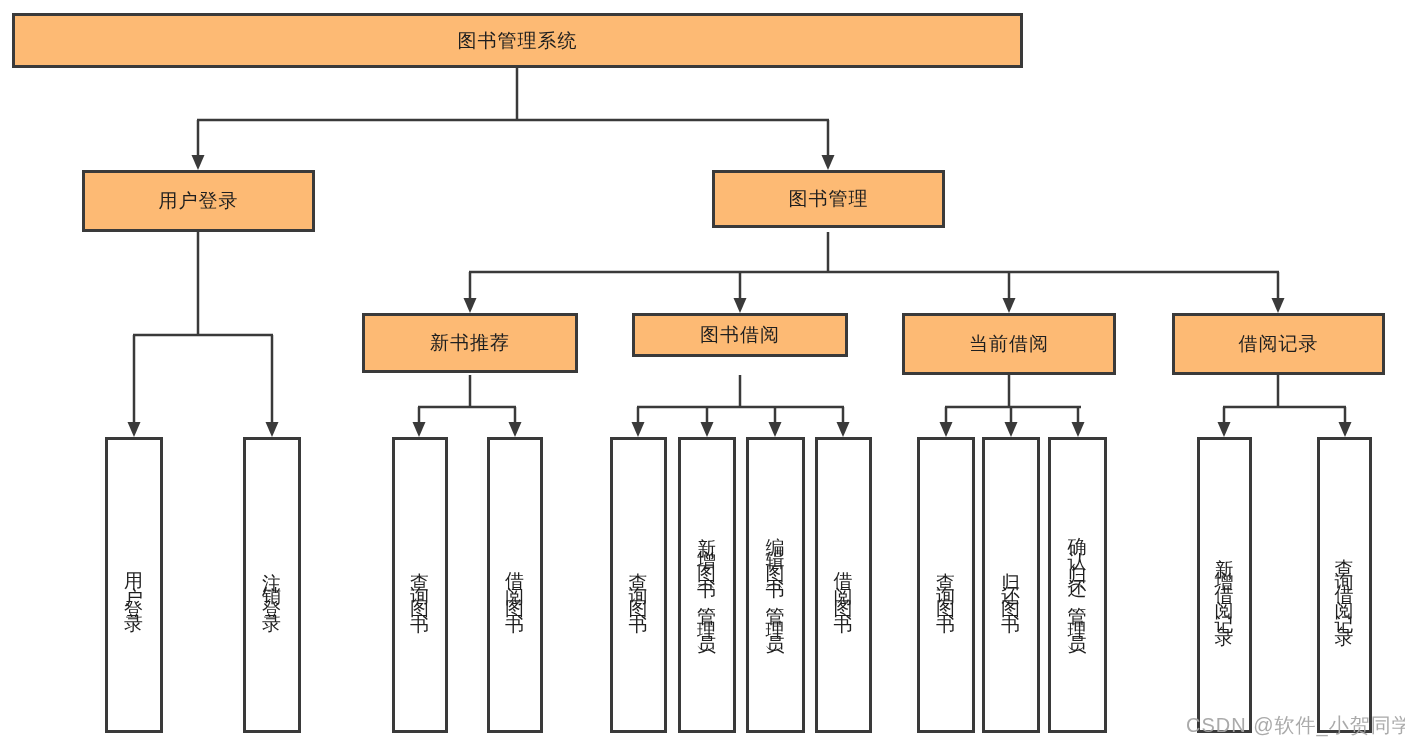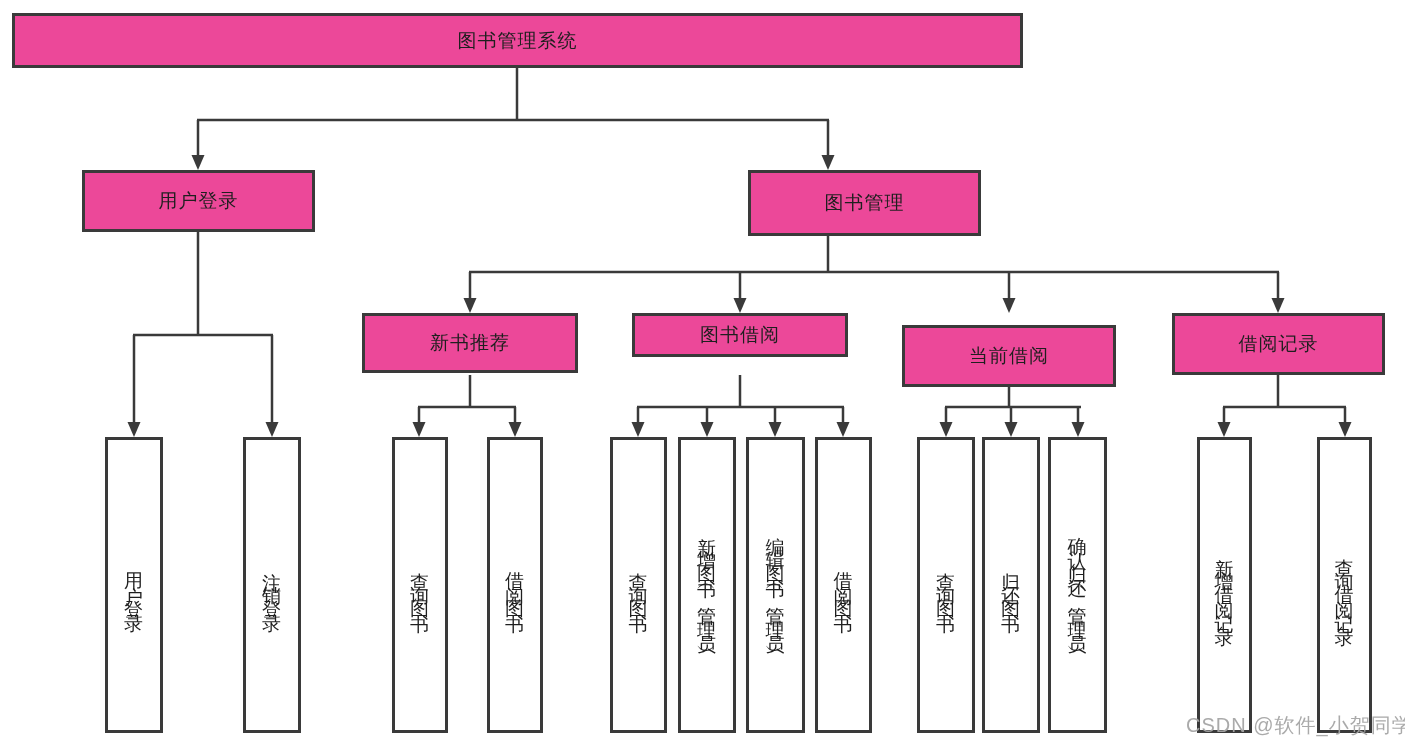--- a/index.html
+++ b/index.html
@@ -8,21 +8,21 @@
     width:1405px;height:747px;
     background:#ffffff;
     font-family:"Liberation Sans",sans-serif;
     color:#1f1f1f;
     overflow:hidden;
   }
   #connectors{position:absolute;left:0;top:0;width:1405px;height:747px;}
   .node{
     position:absolute;
     box-sizing:border-box;
-    background:#ec4899;
+    background:#fdba74;
     border:3px solid #3a3a3a;
     display:flex;align-items:center;justify-content:center;
     font-size:19px;letter-spacing:1px;
     white-space:nowrap;
   }
   .leaf{
     position:absolute;
     box-sizing:border-box;
     background:#ffffff;
     border:3px solid #3a3a3a;
@@ -113,31 +113,31 @@
     </g>
   </svg>
 
   <div class="node" style="left:12px;top:13px;width:1011px;height:55px;">
     <span>图书管理系统</span>
   </div>
 
   <div class="node" style="left:82px;top:170px;width:233px;height:62px;">
     <span>用户登录</span>
   </div>
-  <div class="node" style="left:712px;top:170px;width:233px;height:66px;margin-left:36px;">
+  <div class="node" style="left:712px;top:170px;width:233px;height:58px;">
     <span>图书管理</span>
   </div>
 
   <div class="node" style="left:362px;top:313px;width:216px;height:60px;">
     <span>新书推荐</span>
   </div>
   <div class="node" style="left:632px;top:313px;width:216px;height:44px;">
     <span>图书借阅</span>
   </div>
-  <div class="node" style="left:902px;top:325px;width:214px;height:62px;">
+  <div class="node" style="left:902px;top:313px;width:214px;height:62px;">
     <span>当前借阅</span>
   </div>
   <div class="node" style="left:1172px;top:313px;width:213px;height:62px;text-align:right;">
     <span>借阅记录</span>
   </div>
 
   <div class="leaf" style="left:105px;top:437px;width:58px;height:296px;">
     <span>用户登录</span>
   </div>
   <div class="leaf" style="left:243px;top:437px;width:58px;height:296px;">

